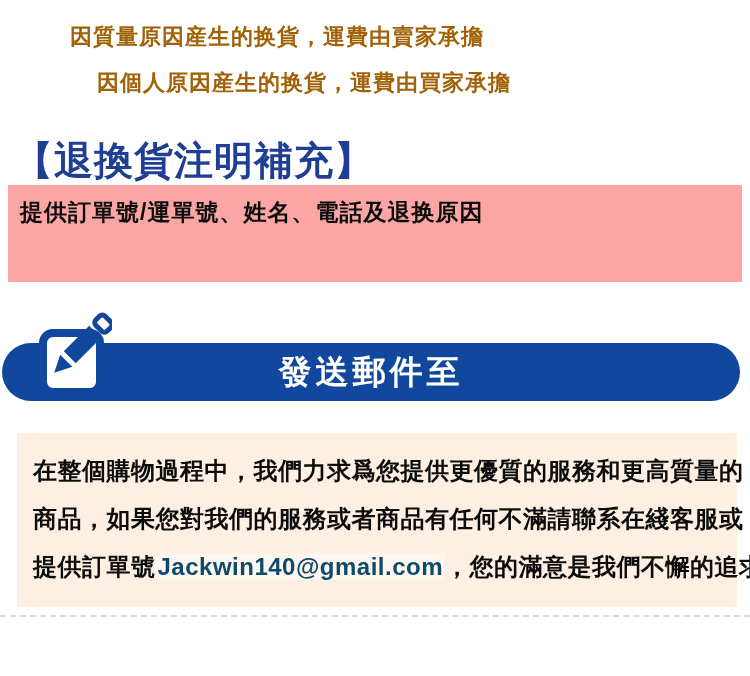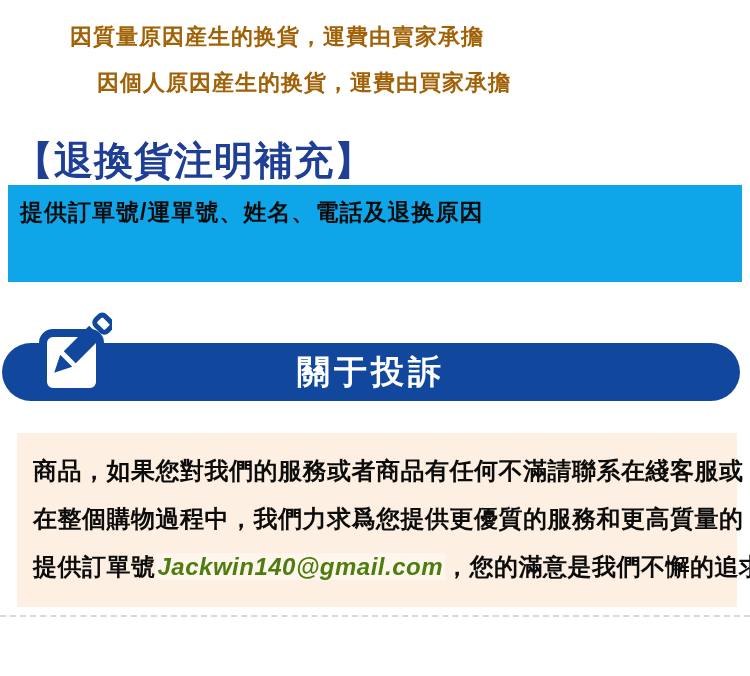--- a/index.html
+++ b/index.html
@@ -37,21 +37,21 @@
     letter-spacing: 1px;
     white-space: nowrap;
   }
 
   .supplement-box {
     position: absolute;
     left: 8px;
     top: 185px;
     width: 734px;
     height: 97px;
-    background: #0ea5e9;
+    background: #fca5a5;
     box-sizing: border-box;
     padding: 7px 12px 0 12px;
   }
   .supplement-box .box-line {
     font-size: 23px;
     font-weight: 600;
     color: #0c0c0c;
     line-height: 41px;
     letter-spacing: 1px;
     white-space: nowrap;
@@ -97,25 +97,24 @@
   }
   .complaint-box .body-line {
     font-size: 24px;
     font-weight: 600;
     color: #0c0c0c;
     line-height: 48px;
     letter-spacing: 0.5px;
     white-space: nowrap;
   }
   .email-link {
-    color: #4d7c0f;
+    color: #0c4a6e;
     font-weight: 700;
     background: #fef6ec;
     padding: 0 2px;
-    font-style: italic;
   }
 
   .dashed-separator {
     position: absolute;
     left: 0;
     top: 615px;
     width: 750px;
     border-top: 2px dashed #d9d9d9;
   }
 </style>
@@ -127,35 +126,35 @@
   <div class="note-line l1">因質量原因産生的换貨，運費由賣家承擔</div>
   <div class="note-line l2">因個人原因産生的换貨，運費由買家承擔</div>
 
   <div class="section-heading">【退換貨注明補充】</div>
 
   <div class="supplement-box">
     <div class="box-line">提供訂單號/運單號、姓名、電話及退换原因</div>
   </div>
 
   <div class="complaint-banner">
-    <span class="banner-title">關于投訴</span>
+    <span class="banner-title">發送郵件至</span>
   </div>
 
   <div class="edit-icon">
     <svg width="76" height="90" viewBox="0 0 76 90" xmlns="http://www.w3.org/2000/svg">
       <rect x="7" y="24" width="57" height="59" rx="10" fill="#ffffff" stroke="#11489d" stroke-width="8"></rect>
       <g transform="rotate(45 38 44)">
         <rect x="30" y="-4" width="16" height="13" rx="4" fill="#ffffff" stroke="#11489d" stroke-width="5"></rect>
         <rect x="29.5" y="14" width="17" height="36" fill="#11489d"></rect>
         <polygon points="29.5,55 46.5,55 38,72" fill="#11489d"></polygon>
       </g>
     </svg>
   </div>
 
   <div class="complaint-box">
+    <div class="body-line">在整個購物過程中，我們力求爲您提供更優質的服務和更高質量的</div>
     <div class="body-line">商品，如果您對我們的服務或者商品有任何不滿請聯系在綫客服或</div>
-    <div class="body-line">在整個購物過程中，我們力求爲您提供更優質的服務和更高質量的</div>
     <div class="body-line"><span>提供訂單號</span><span class="email-link">Jackwin140@gmail.com</span><span>，您的滿意是我們不懈的追求。</span></div>
   </div>
 
   <div class="dashed-separator"></div>
 
 </div>
 
 </body></html>

